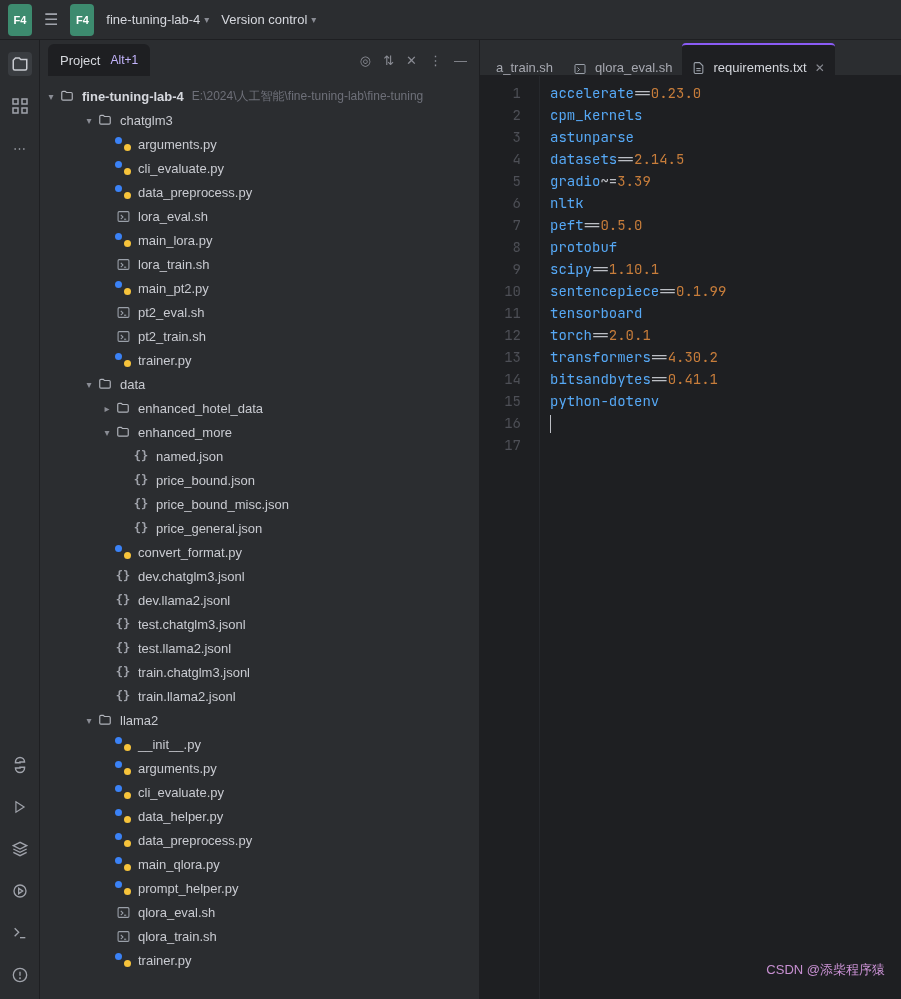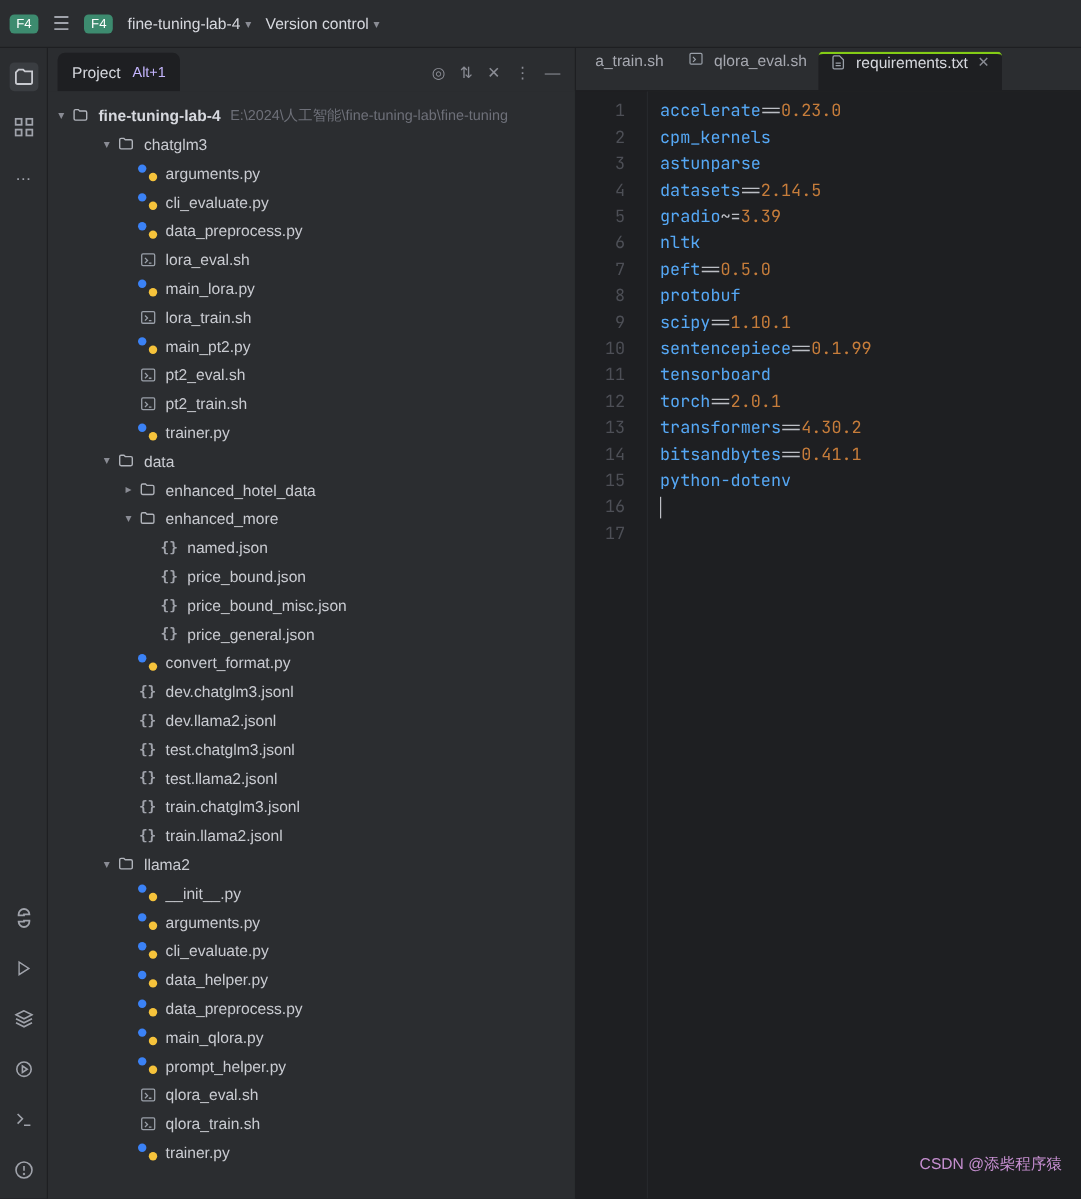--- a/index.html
+++ b/index.html
@@ -2,21 +2,21 @@
 <html><head>
 <meta charset="utf-8">
 <style>
 * { margin:0; padding:0; box-sizing:border-box; }
 body {
   background:#1e1f22; color:#bcbec4;
   font-family:"Segoe UI",Arial,sans-serif; font-size:13px;
   width:901px; height:999px; overflow:hidden; position:relative;
 }
 .topbar{height:40px;background:#2b2d30;display:flex;align-items:center;padding:0 8px;gap:12px;border-bottom:1px solid #1e1f22}
-.icon-box{width:24px;height:16px;display:flex;align-items:center;justify-content:center;border-radius:4px;font-size:11px;font-weight:normal}
+.icon-box{width:24px;height:32px;display:flex;align-items:center;justify-content:center;border-radius:4px;font-size:11px;font-weight:bold}
 .proj-badge{background:#3d8b6f;color:#fff}
 .hamburger{color:#a0a3ab;font-size:16px}
 .topbar .lbl{color:#d6d8de;font-size:13px;display:flex;align-items:center;gap:4px}
 .chev{color:#8a8c94;font-size:10px}
 .layout{display:flex;height:959px}
 .rail{width:40px;background:#2b2d30;display:flex;flex-direction:column;align-items:center;padding-top:12px;gap:18px;border-right:1px solid #1e1f22}
 .rail-bottom{margin-top:auto;display:flex;flex-direction:column;gap:18px;padding-bottom:12px;align-items:center}
 .rail .ri{width:24px;height:24px;display:flex;align-items:center;justify-content:center;color:#a0a3ab;cursor:pointer;border-radius:4px}
 .rail .ri.active{background:#3a3d41}
 .panel{width:440px;background:#2b2d30;display:flex;flex-direction:column;border-right:1px solid #1e1f22}
@@ -34,22 +34,22 @@
 .fi{width:18px;height:16px;margin-right:6px;display:inline-flex;align-items:center;justify-content:center;font-size:11px;font-weight:bold;border-radius:2px}
 .fi.folder{color:#b0b3ba}
 .fi.py{color:#3b82f6;position:relative}
 .fi.py::after{content:'';position:absolute;width:7px;height:7px;border-radius:50%;background:#3b82f6;left:1px;top:1px}
 .fi.py::before{content:'';position:absolute;width:7px;height:7px;border-radius:50%;background:#f6c33b;right:1px;bottom:1px}
 .fi.sh{color:#9aa0a9}
 .fi.json{color:#a0a3ab}
 .path-suffix{color:#6e7079;margin-left:8px;font-size:12px;overflow:hidden}
 .editor{flex:1;display:flex;flex-direction:column;background:#1e1f22}
 .tabs{height:36px;background:#2b2d30;display:flex;align-items:flex-end;padding:0 6px;border-bottom:1px solid #1e1f22}
-.tab{height:32px;display:flex;align-items:flex-start;padding:0 10px;gap:8px;color:#a6a8b0;font-size:13px;cursor:pointer;white-space:nowrap}
-.tab.active{background:#1e1f22;color:#d6d8de;border-top:2px solid #84cc16;border-radius:4px 4px 0 0}
+.tab{height:32px;display:flex;align-items:flex-end;padding:0 10px;gap:8px;color:#a6a8b0;font-size:13px;cursor:pointer;white-space:nowrap}
+.tab.active{background:#1e1f22;color:#d6d8de;border-top:2px solid #8b5cf6;border-radius:4px 4px 0 0}
 .tab .close{color:#8a8c94;font-size:12px}
 .code{flex:1;display:flex;font-family:"JetBrains Mono",Consolas,monospace;font-size:14px;line-height:22px;overflow:auto}
 .gutter{width:60px;text-align:right;padding:6px 18px 0 0;color:#4d4f56;background:#1e1f22;user-select:none;border-right:1px solid #26282c}
 .src{flex:1;padding:6px 0 0 10px;position:relative}
 .ln{height:22px;white-space:pre}
 .id{color:#56a8f5}
 .op{color:#bcbec4}
 .num{color:#c77d3b}
 .caret{display:inline-block;width:1px;height:18px;background:#bcbec4;vertical-align:middle}
 svg{display:block}

